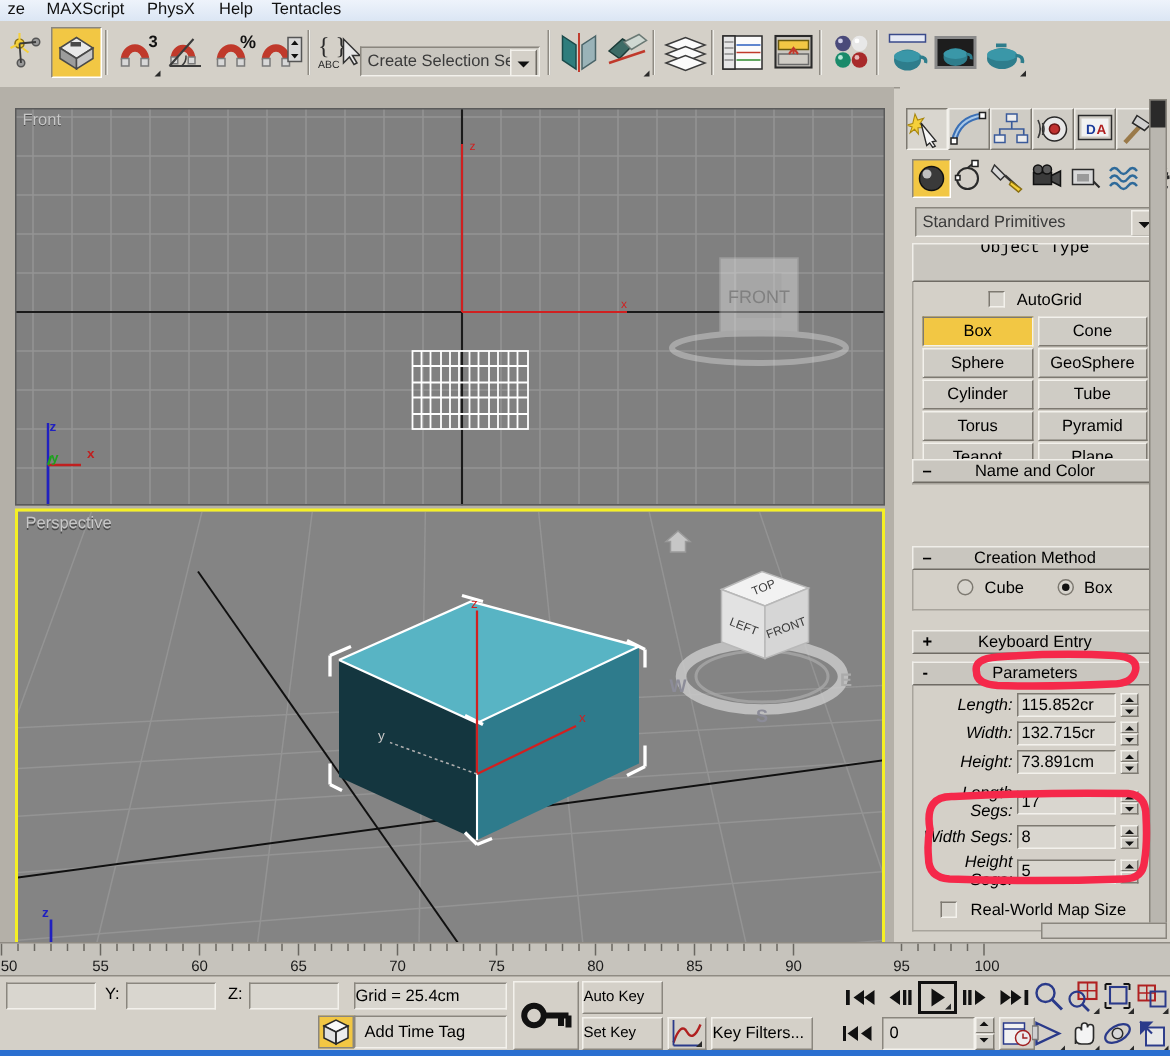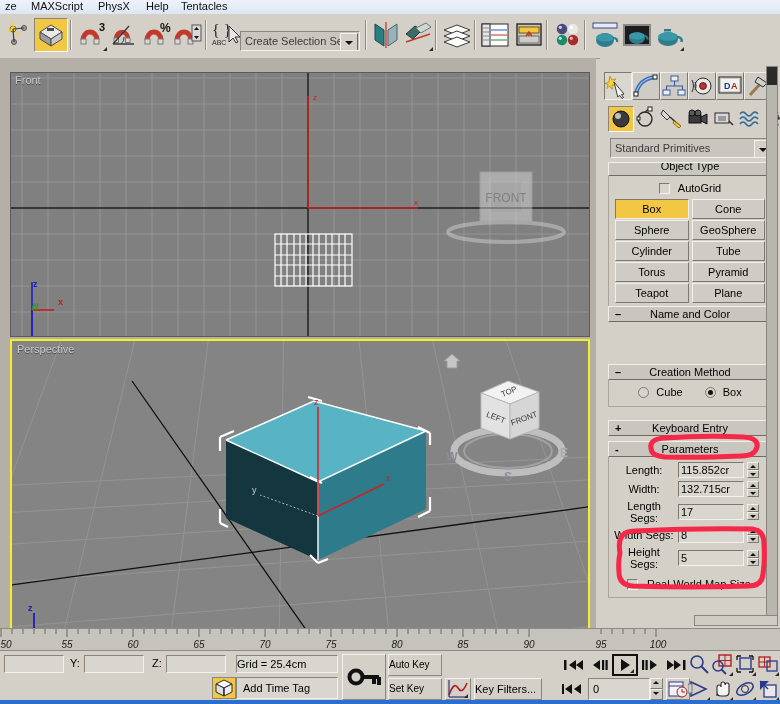--- a/index.html
+++ b/index.html
@@ -81,28 +81,28 @@
     border:1px solid #7d7971;border-right-color:#f3f1ec;border-bottom-color:#f3f1ec;
     font-size:11px;line-height:14px;padding-left:2px;overflow:hidden;white-space:nowrap;}
   .spin{box-sizing:border-box;width:12px;height:16px;}
   .spin div{box-sizing:border-box;height:8px;background:#cfccc5;position:relative;
     border:1px solid #f3f1ec;border-right-color:#7d7971;border-bottom-color:#7d7971;}
   .spin div:after{content:"";position:absolute;left:2px;top:2px;
     border-left:3px solid transparent;border-right:3px solid transparent;}
   .spin div.up:after{border-bottom:3px solid #111;}
   .spin div.dn:after{border-top:3px solid #111;}
 
-  .lbl{font-size:11px;text-align:center;}
+  .lbl{font-size:11px;text-align:right;font-style:italic;}
 
   .annot{position:absolute;pointer-events:none;}
 
   
   .ruler{position:absolute;left:0;top:628px;width:596px;height:22px;background:#c6c3bc;
     border-top:1px solid #8f8b83;}
-  .rnum{position:absolute;top:10px;font-size:10px;color:#1a1a1a;transform:translateX(-50%);font-style:italic;}
+  .rnum{position:absolute;top:10px;font-size:10px;color:#1a1a1a;transform:translateX(-50%);}
 
   .statusarea{position:absolute;left:0;top:650px;width:780px;height:54px;background:#d4d0c8;
     border-top:1px solid #8f8b83;}
   .sunken{box-sizing:border-box;background:#d9d6cf;border:1px solid #8a867e;
     border-right-color:#f3f1ec;border-bottom-color:#f3f1ec;}
   .panelbox{box-sizing:border-box;background:#d4d0c8;border:1px solid #f3f1ec;
     border-right-color:#8a867e;border-bottom-color:#8a867e;}
 
   .playbtn{position:absolute;box-sizing:border-box;}
   .blueline{position:absolute;left:0;top:700px;width:780px;height:4px;background:#2a6fd0;}
@@ -577,21 +577,21 @@
         </svg>
       </div>
     </div>
 
     <div class="combo" style="left:10px;top:80px;width:164px;height:20px;">
       <span>Standard Primitives</span>
       <span class="arrow"></span>
     </div>
 
     <div class="rollout" style="top:104px;width:164px;">
-      <div class="roll-head" style="height:14px;overflow:hidden;">
+      <div class="roll-head" style="height:26px;overflow:hidden;font-family:Liberation Mono, monospace;">
         <span style="position:absolute;left:0;right:0;top:-4px;">Object Type</span>
       </div>
       <div class="roll-body" style="padding:5px 6px 7px 6px;">
         <div style="text-align:center;margin:1px 0 5px 0;">
           <span class="chk"></span>
           <span style="margin-left:5px;">AutoGrid</span>
         </div>
         <div style="display:grid;grid-template-columns:1fr 1fr;gap:1px 3px;">
           <div class="btn3d on">Box</div>
           <div class="btn3d">Cone</div>
@@ -651,20 +651,28 @@
           <div class="lbl" style="width:62px;">Length:</div>
           <div class="field" style="width:66px;margin-left:3px;">115.852cr</div>
           <div class="spin" style="margin-left:3px;">
               <div class="up"></div>
               <div class="dn"></div>
             </div>
         </div>
         <div style="display:flex;align-items:center;margin-bottom:3px;">
           <div class="lbl" style="width:62px;">Width:</div>
           <div class="field" style="width:66px;margin-left:3px;">132.715cr</div>
+          <div class="spin" style="margin-left:3px;">
+              <div class="up"></div>
+              <div class="dn"></div>
+            </div>
+        </div>
+        <div style="display:flex;align-items:center;margin-bottom:7px;">
+          <div class="lbl" style="width:62px;">Height:</div>
+          <div class="field" style="width:66px;margin-left:3px;">73.891cm</div>
           <div class="spin" style="margin-left:3px;">
               <div class="up"></div>
               <div class="dn"></div>
             </div>
         </div>
 
         <div style="display:flex;align-items:center;margin-bottom:3px;">
           <div class="lbl" style="width:62px;">Length Segs:</div>
           <div class="field" style="width:66px;margin-left:3px;">17</div>
           <div class="spin" style="margin-left:3px;">

